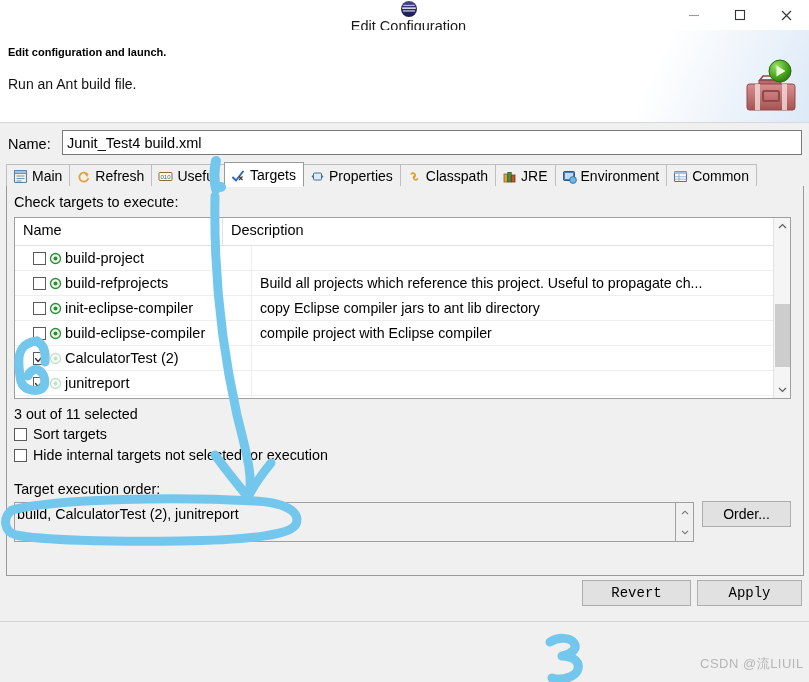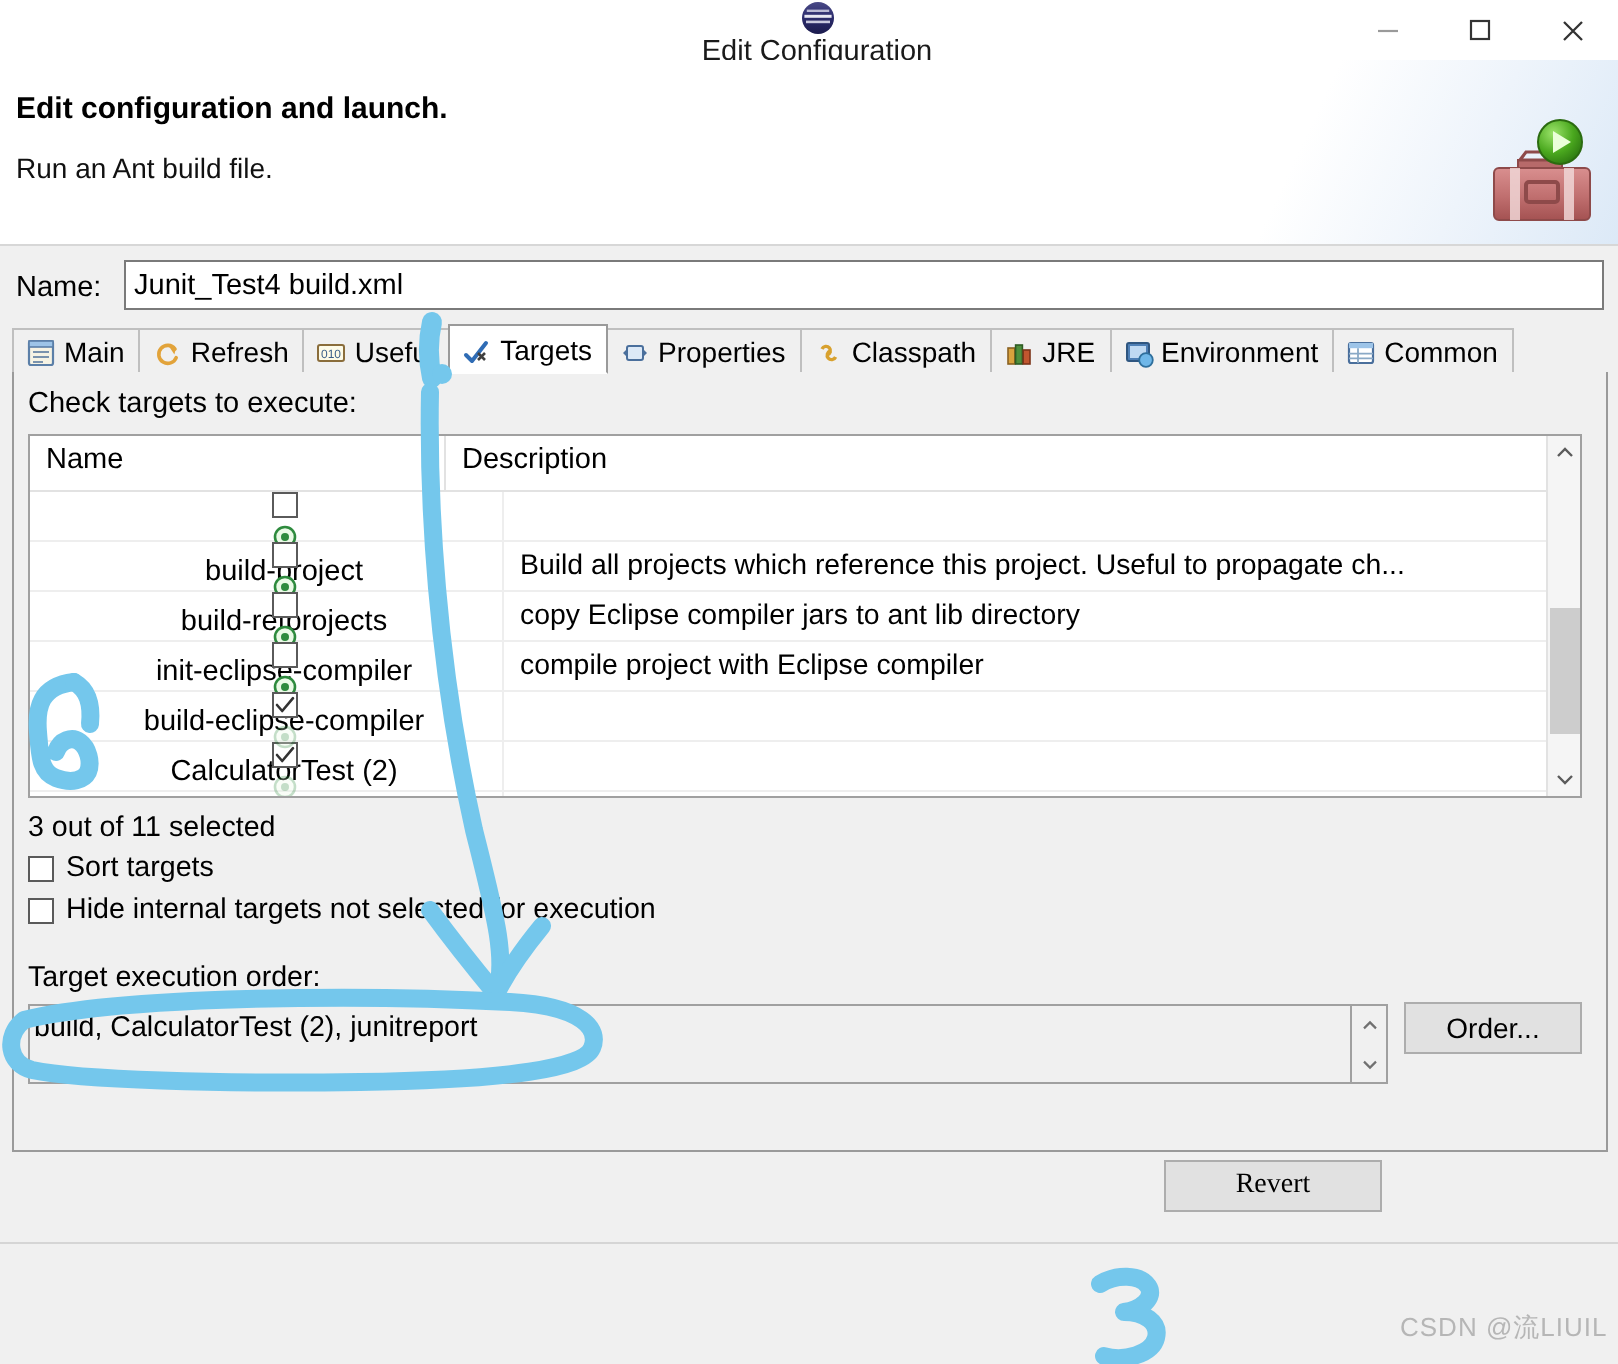--- a/index.html
+++ b/index.html
@@ -43,21 +43,21 @@
 
   
   .header {
     position: absolute; left: 0; top: 30px;
     width: 809px; height: 93px;
     background: #ffffff;
     overflow: hidden;
   }
   .header-title {
     position: absolute; left: 8px; top: 16px;
-    font-size: 15px; font-weight: bold; color: #000;
+    font-size: 11px; font-weight: bold; color: #000;
   }
   .header-sub {
     position: absolute; left: 8px; top: 46px;
     font-size: 14px; color: #111;
   }
   .header-wash {
     position: absolute; right: 0; top: 0; width: 260px; height: 93px;
     background: linear-gradient(115deg, #ffffff 0%, #ffffff 40%, #eef4fb 70%, #dce9f7 100%);
   }
   .header-icon {
@@ -168,21 +168,21 @@
     display: flex; height: 24px;
     border-bottom: 1px solid #eeeeee;
     align-items: center;
   }
   .td1 {
     width: 237px; height: 100%;
     display: flex; align-items: center; gap: 3px;
     padding-left: 18px;
     box-sizing: border-box;
     border-right: 1px solid #eeeeee;
-    font-size: 14.5px; color: #000; flex-direction: column;
+    font-size: 14.5px; color: #000;
   }
   .td2 {
     flex: 1 1 auto; height: 100%;
     display: flex; align-items: center;
     padding-left: 8px;
     font-size: 14.2px; color: #000;
     white-space: nowrap; overflow: hidden;
   }
   .cbx {
     width: 13px; height: 13px;
@@ -270,21 +270,21 @@
 
   
   .btn-flat {
     position: absolute;
     height: 26px;
     background: #e1e1e1;
     border: 1px solid #adadad;
     box-sizing: border-box;
     font-size: 14px; color: #000;
     display: flex; align-items: center; justify-content: center;
-    font-family: Liberation Serif, serif;
+    font-family: Liberation Mono, monospace;
   }
   .btn-revert { left: 582px; top: 580px; width: 109px; }
   .btn-apply  { left: 697px; top: 580px; width: 105px; }
 
   .sep-line {
     position: absolute; left: 0; top: 621px; width: 809px; height: 1px;
     background: #d5d5d5;
   }
 
   
@@ -636,20 +636,21 @@
               <path d="M1 2.8L4 5.8l3-3" stroke="#707070" stroke-width="1.1" fill="none"></path>
             </svg>
       </div>
     </div>
     <div class="order-btn">Order...</div>
 
    </div>
   </div>
 
   <div class="btn-flat btn-revert">Revert</div>
+  <div class="btn-flat btn-apply">Apply</div>
 
   <div class="sep-line"></div>
 
   <div class="footer">
     
     
     
   </div>
 
   <div class="watermark">CSDN @流LIUIL</div>

